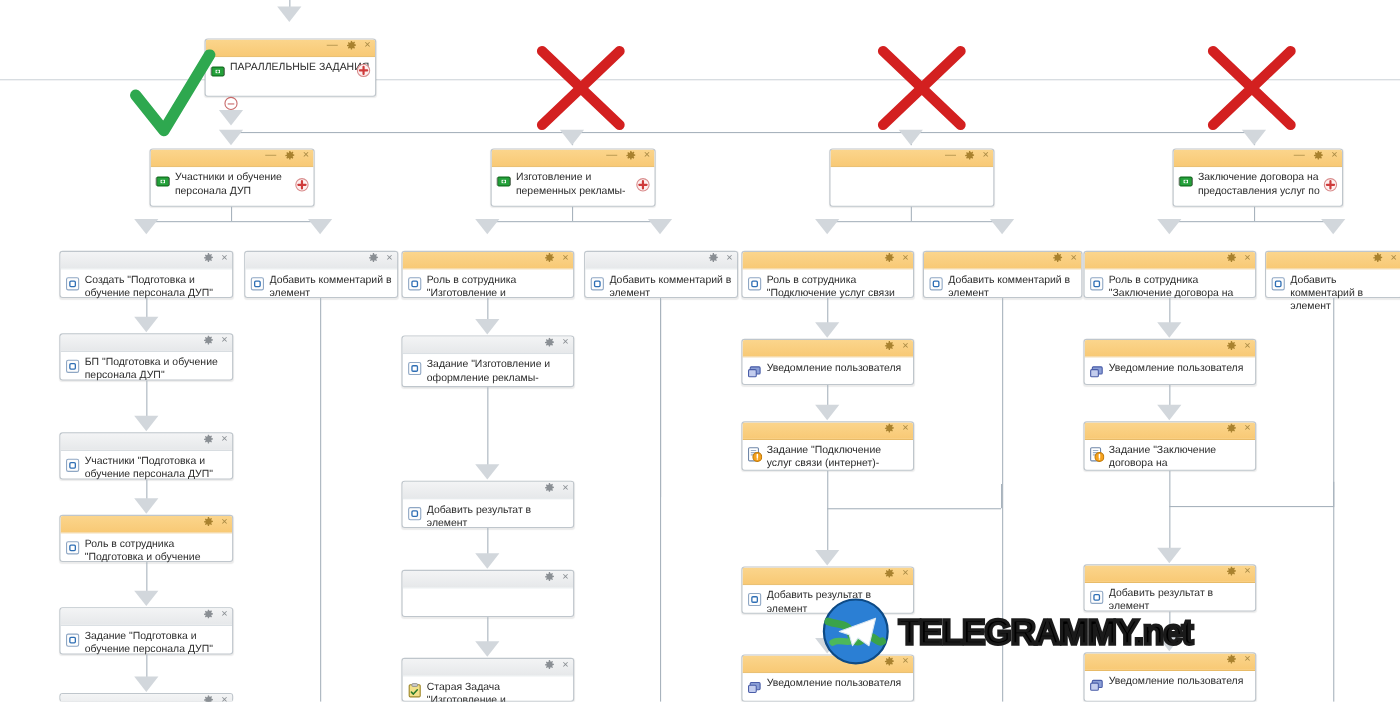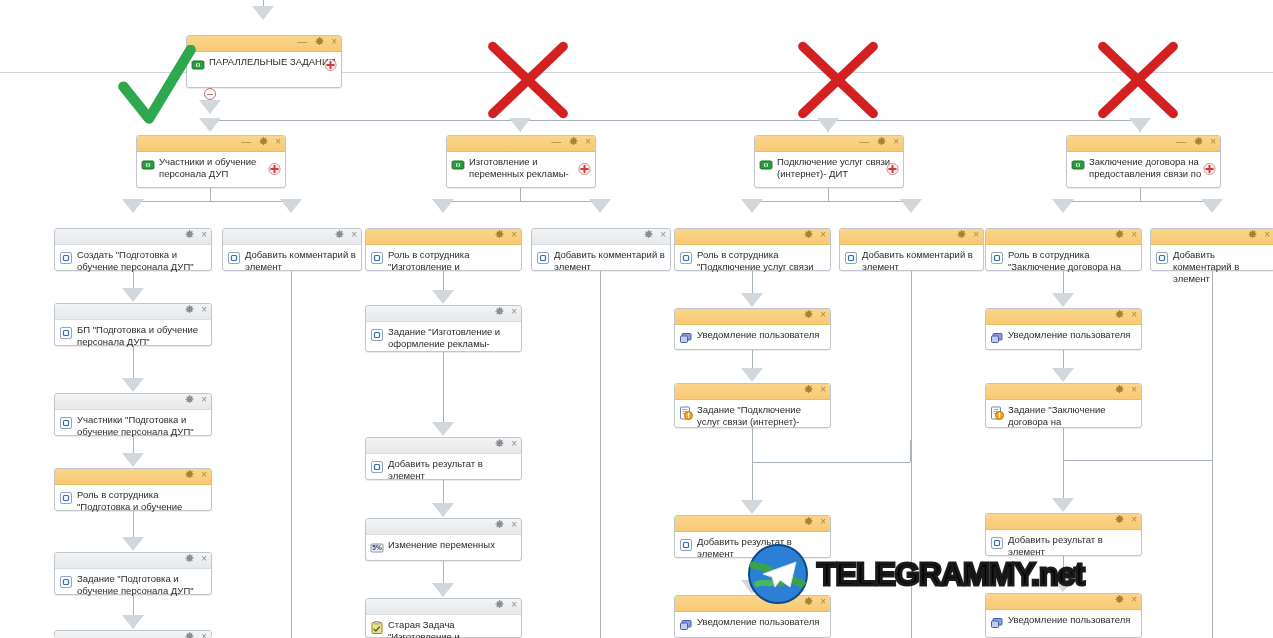--- a/index.html
+++ b/index.html
@@ -162,55 +162,42 @@
           <span class="minb">—</span>
           <span class="gear">
             <svg width="9" height="9" viewBox="0 0 10 10">
               <path fill="#a9822f" d="M5 3.3A1.7 1.7 0 1 0 5 6.7 1.7 1.7 0 0 0 5 3.3zm0 2.5a.8.8 0 1 1 0-1.6.8.8 0 0 1 0 1.6z"></path>
               <path fill="#a9822f" d="M4.4 0h1.2l.2 1.3.9.4 1-.8.9.9-.8 1 .4.9 1.3.2v1.2l-1.3.2-.4.9.8 1-.9.9-1-.8-.9.4-.2 1.3H4.4l-.2-1.3-.9-.4-1 .8-.9-.9.8-1-.4-.9L.5 5.6V4.4l1.3-.2.4-.9-.8-1 .9-.9 1 .8.9-.4z"></path>
             </svg>
           </span>
           <span class="xb">×</span>
         </div>
       </div>
+    </div>
+    <div class="node amber" style="left: 1066px; top: 135px; width: 155px; height: 53px;">
+      <div class="bar">
+        <div class="btns">
+          <span class="minb">—</span>
+          <span class="gear">
+            <svg width="9" height="9" viewBox="0 0 10 10">
+              <path fill="#a9822f" d="M5 3.3A1.7 1.7 0 1 0 5 6.7 1.7 1.7 0 0 0 5 3.3zm0 2.5a.8.8 0 1 1 0-1.6.8.8 0 0 1 0 1.6z"></path>
+              <path fill="#a9822f" d="M4.4 0h1.2l.2 1.3.9.4 1-.8.9.9-.8 1 .4.9 1.3.2v1.2l-1.3.2-.4.9.8 1-.9.9-1-.8-.9.4-.2 1.3H4.4l-.2-1.3-.9-.4-1 .8-.9-.9.8-1-.4-.9L.5 5.6V4.4l1.3-.2.4-.9-.8-1 .9-.9 1 .8.9-.4z"></path>
+            </svg>
+          </span>
+          <span class="xb">×</span>
+        </div>
+      </div>
       <div class="body">
         <span class="ico"><svg width="14" height="14" viewBox="0 0 14 14">
             <rect x="1.5" y="3" width="11" height="8" rx="1" fill="#23a13a" stroke="#137020" stroke-width="1"></rect>
             <rect x="5" y="5.5" width="4" height="3" fill="#ffffff"></rect>
             <path d="M7 5.8v2.4M5.8 7h2.4" stroke="#23a13a" stroke-width="1.2"></path>
             <path d="M1 3.5v7M13 3.5v7" stroke="#6b7b6b" stroke-width="1"></path>
           </svg></span>
-        <div class="lbl">Подключение услуг связи (интернет)- ДИТ</div>
-        <span class="plus"><svg width="13" height="13" viewBox="0 0 13 13">
-            <circle cx="6.5" cy="6.5" r="5.6" fill="#fdf0f0" stroke="#d98d8d" stroke-width="1"></circle>
-            <path d="M6.5 3.2v6.6M3.2 6.5h6.6" stroke="#cf3b3b" stroke-width="2" stroke-linecap="round"></path>
-          </svg></span>
-      </div>
-    </div>
-    <div class="node amber" style="left: 1066px; top: 135px; width: 155px; height: 53px;">
-      <div class="bar">
-        <div class="btns">
-          <span class="minb">—</span>
-          <span class="gear">
-            <svg width="9" height="9" viewBox="0 0 10 10">
-              <path fill="#a9822f" d="M5 3.3A1.7 1.7 0 1 0 5 6.7 1.7 1.7 0 0 0 5 3.3zm0 2.5a.8.8 0 1 1 0-1.6.8.8 0 0 1 0 1.6z"></path>
-              <path fill="#a9822f" d="M4.4 0h1.2l.2 1.3.9.4 1-.8.9.9-.8 1 .4.9 1.3.2v1.2l-1.3.2-.4.9.8 1-.9.9-1-.8-.9.4-.2 1.3H4.4l-.2-1.3-.9-.4-1 .8-.9-.9.8-1-.4-.9L.5 5.6V4.4l1.3-.2.4-.9-.8-1 .9-.9 1 .8.9-.4z"></path>
-            </svg>
-          </span>
-          <span class="xb">×</span>
-        </div>
-      </div>
-      <div class="body">
-        <span class="ico"><svg width="14" height="14" viewBox="0 0 14 14">
-            <rect x="1.5" y="3" width="11" height="8" rx="1" fill="#23a13a" stroke="#137020" stroke-width="1"></rect>
-            <rect x="5" y="5.5" width="4" height="3" fill="#ffffff"></rect>
-            <path d="M7 5.8v2.4M5.8 7h2.4" stroke="#23a13a" stroke-width="1.2"></path>
-            <path d="M1 3.5v7M13 3.5v7" stroke="#6b7b6b" stroke-width="1"></path>
-          </svg></span>
-        <div class="lbl">Заключение договора на предоставления связи по</div>
+        <div class="lbl">Заключение договора на предоставления услуг по</div>
         <span class="plus"><svg width="13" height="13" viewBox="0 0 13 13">
             <circle cx="6.5" cy="6.5" r="5.6" fill="#fdf0f0" stroke="#d98d8d" stroke-width="1"></circle>
             <path d="M6.5 3.2v6.6M3.2 6.5h6.6" stroke="#cf3b3b" stroke-width="2" stroke-linecap="round"></path>
           </svg></span>
       </div>
     </div>
     <div class="vline" style="left: 210px; top: 188px; height: 13px;"></div>
     <div class="hline" style="left: 133px; top: 201px; width: 158px;"></div>
     <div class="vline" style="left: 133px; top: 201px; height: 8px;"></div>
     <div class="vline" style="left: 291px; top: 201px; height: 8px;"></div>
@@ -552,27 +539,20 @@
         <div class="btns">
           <span class="gear">
             <svg width="9" height="9" viewBox="0 0 10 10">
               <path fill="#8a8f94" d="M5 3.3A1.7 1.7 0 1 0 5 6.7 1.7 1.7 0 0 0 5 3.3zm0 2.5a.8.8 0 1 1 0-1.6.8.8 0 0 1 0 1.6z"></path>
               <path fill="#8a8f94" d="M4.4 0h1.2l.2 1.3.9.4 1-.8.9.9-.8 1 .4.9 1.3.2v1.2l-1.3.2-.4.9.8 1-.9.9-1-.8-.9.4-.2 1.3H4.4l-.2-1.3-.9-.4-1 .8-.9-.9.8-1-.4-.9L.5 5.6V4.4l1.3-.2.4-.9-.8-1 .9-.9 1 .8.9-.4z"></path>
             </svg>
           </span>
           <span class="xb">×</span>
         </div>
       </div>
-      <div class="body">
-        <span class="ico"><svg width="14" height="14" viewBox="0 0 14 14">
-            <rect x="1" y="3" width="12" height="8" rx="1" fill="#f1f2f4" stroke="#8a9099" stroke-width="1"></rect>
-            <text x="7" y="9.4" text-anchor="middle" font-size="6.5" font-family="Liberation Sans, sans-serif" fill="#2a3a6a" font-weight="bold">5%</text>
-          </svg></span>
-        <div class="lbl">Изменение переменных</div>
-      </div>
     </div>
     <div class="vline" style="left: 443px; top: 561px; height: 24px;"></div>
     <div class="arrow" style="left: 432px; top: 583px;"></div>
     <div class="node" style="left: 365px; top: 598px; width: 157px; height: 40px;">
       <div class="bar">
         <div class="btns">
           <span class="gear">
             <svg width="9" height="9" viewBox="0 0 10 10">
               <path fill="#8a8f94" d="M5 3.3A1.7 1.7 0 1 0 5 6.7 1.7 1.7 0 0 0 5 3.3zm0 2.5a.8.8 0 1 1 0-1.6.8.8 0 0 1 0 1.6z"></path>
               <path fill="#8a8f94" d="M4.4 0h1.2l.2 1.3.9.4 1-.8.9.9-.8 1 .4.9 1.3.2v1.2l-1.3.2-.4.9.8 1-.9.9-1-.8-.9.4-.2 1.3H4.4l-.2-1.3-.9-.4-1 .8-.9-.9.8-1-.4-.9L.5 5.6V4.4l1.3-.2.4-.9-.8-1 .9-.9 1 .8.9-.4z"></path>

